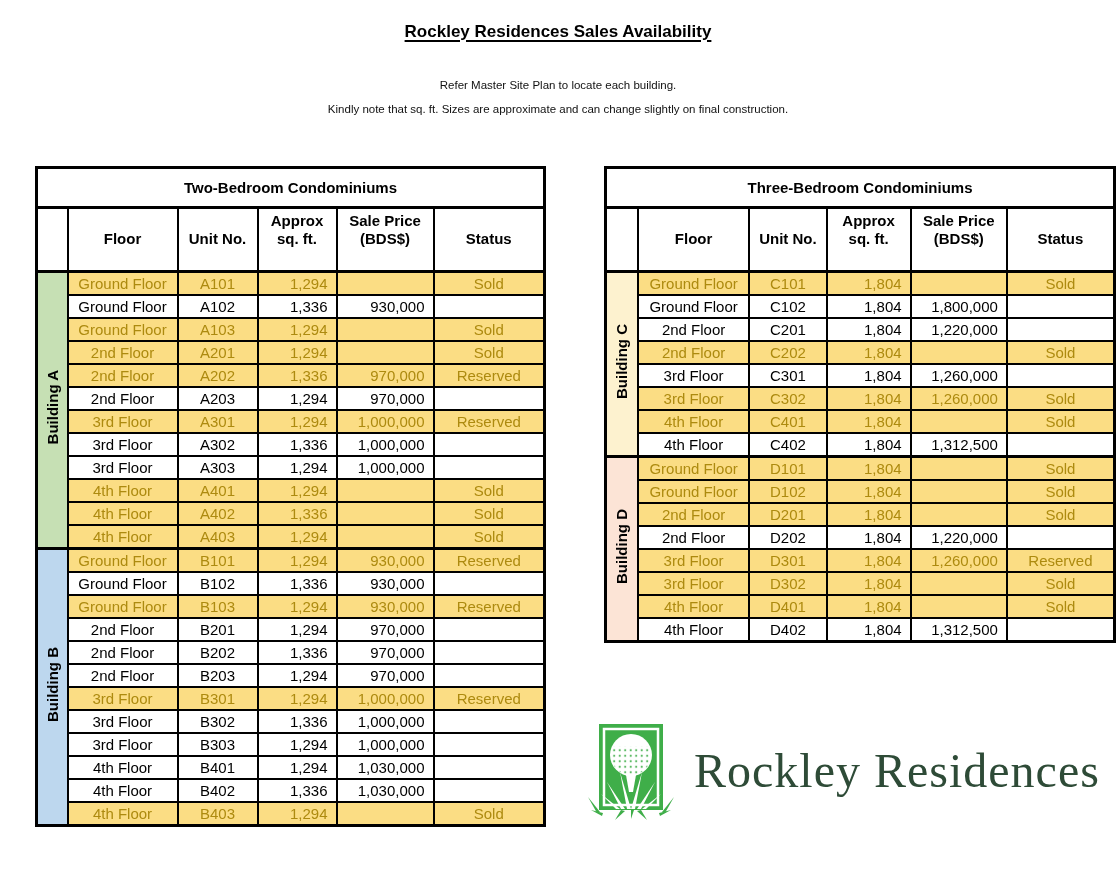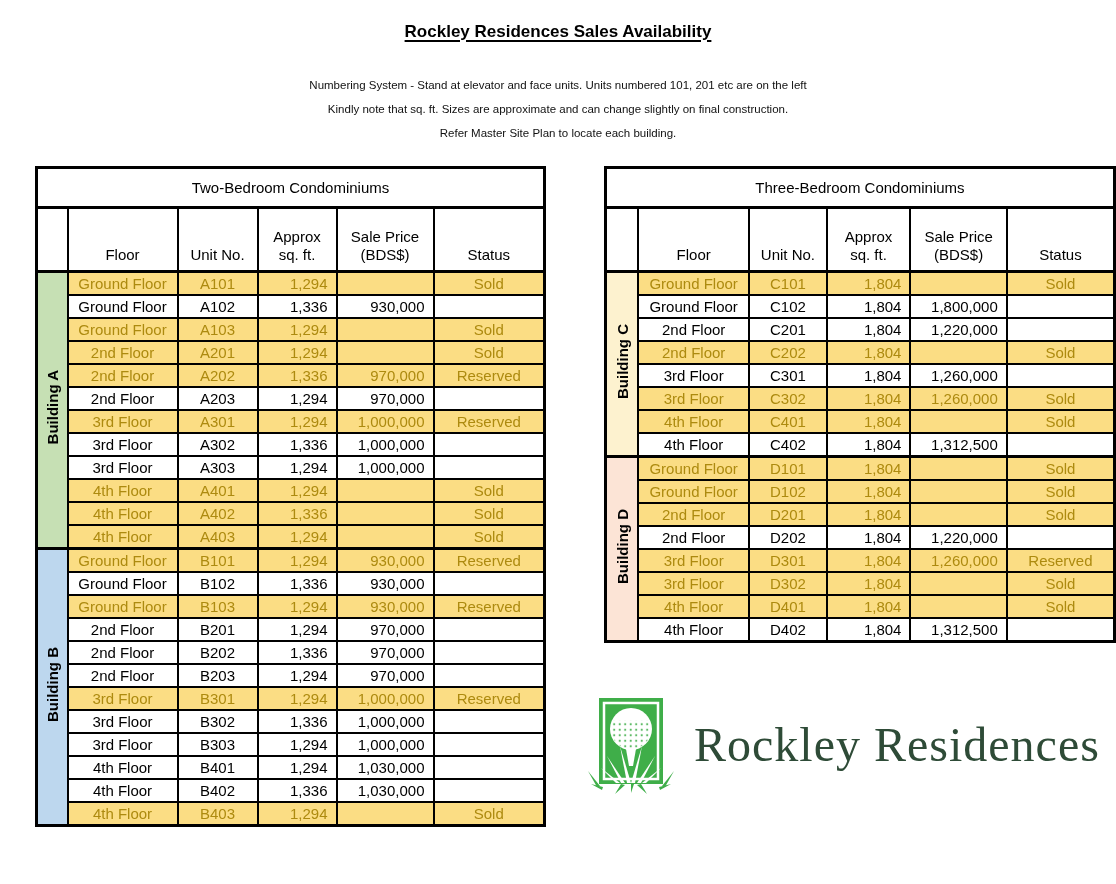--- a/index.html
+++ b/index.html
@@ -37,57 +37,56 @@
   .t2 col:nth-child(6){width:111px}
 
   .t3 col:nth-child(1){width:33px}
   .t3 col:nth-child(2){width:112px}
   .t3 col:nth-child(3){width:78px}
   .t3 col:nth-child(4){width:85px}
   .t3 col:nth-child(5){width:97px}
   .t3 col:nth-child(6){width:109px}
 
   .title-cell{
-    height:40px;font-weight:normal;text-align:center;vertical-align:middle;
+    height:40px;font-weight:bold;text-align:center;vertical-align:middle;
     border-bottom:3px solid #000;
   }
   .header-row td{
-    height:64px;font-weight:normal;text-align:center;vertical-align:bottom;
-    padding-bottom:5px;border-bottom:3px solid #000;line-height:1.25;
+    height:64px;font-weight:bold;text-align:center;vertical-align:bottom;
+    padding-bottom:21px;border-bottom:3px solid #000;line-height:1.25;
   }
   tr[data-name="table-row"] td{height:21px;line-height:21px;vertical-align:middle;}
   .c{text-align:center;}
   .r{text-align:right;padding-right:8px;}
   .hl td{background:var(--hl-bg);color:var(--hl-text);}
   .section-start td{border-top:3px solid #000;}
   .sidebar{text-align:center;vertical-align:middle;}
   .vtext{
     display:inline-block;writing-mode:vertical-rl;transform:rotate(180deg);
     font-weight:bold;font-size:15px;color:#000;line-height:1;
   }
 
-  .logo{position:absolute;left:588px;top:694px;display:flex;align-items:center;}
+  .logo{position:absolute;left:588px;top:720px;display:flex;align-items:center;}
   .logo svg{display:block;}
   .logo-text{
     font-family:"Liberation Serif","DejaVu Serif",serif;
     font-size:48px;color:var(--logo-text-color);margin-left:20px;
     white-space:nowrap;letter-spacing:1px;
   }
 </style>
 </head>
 <body>
 
 <div class="page" data-name="sales-availability-sheet">
 
   <h1 class="main-title" data-name="page-title">Rockley Residences Sales Availability</h1>
 
   <div class="notes" data-name="notes">
-    <p data-name="note-line">Numbering System - Stand at elevator and face units. Units numbered 101, 201 etc are on the left</p>
+    <p data-name="note-line">Refer Master Site Plan to locate each building.</p>
     <p data-name="note-line">Kindly note that sq. ft. Sizes are approximate and can change slightly on final construction.</p>
-    <p data-name="note-line">Refer Master Site Plan to locate each building.</p>
   </div>
 
   <div class="condo-table t2" data-name="two-bedroom-table">
       <table data-name="condo-grid">
         <colgroup>
           <col>
           <col>
           <col>
           <col>
           <col>

